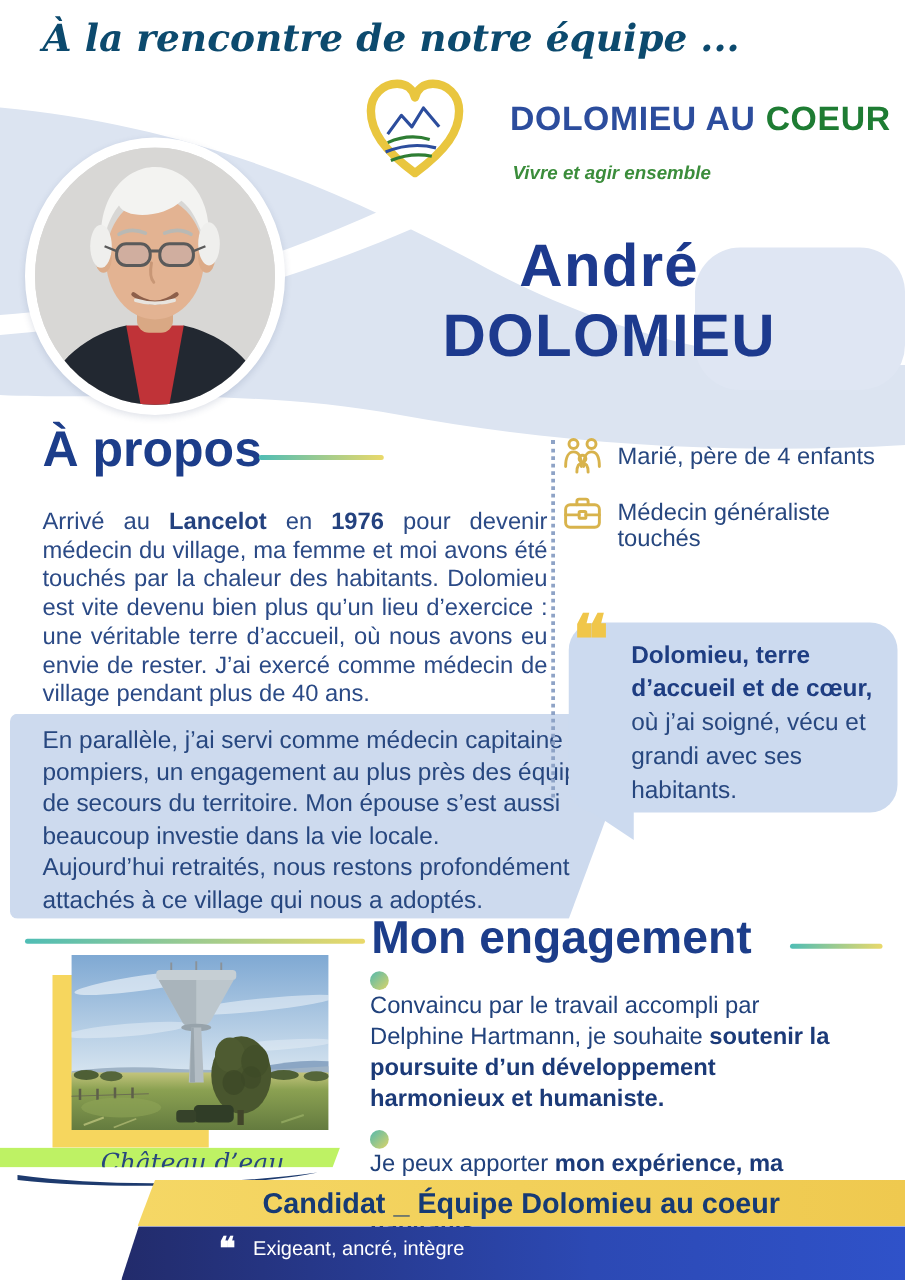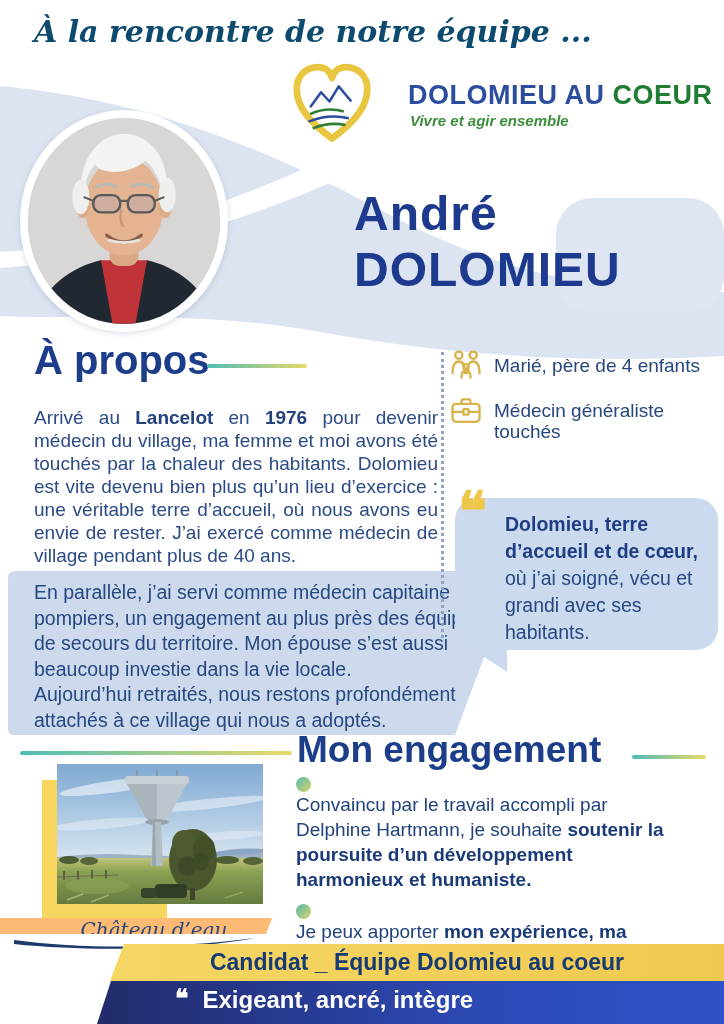--- a/index.html
+++ b/index.html
@@ -15,30 +15,30 @@
     font-family:"DejaVu Serif",serif;font-style:italic;font-weight:bold;
     font-size:30px;color:#0c4a6e;white-space:nowrap;}
 
   
   .logo{position:absolute;left:290px;top:58px;z-index:5;display:flex;align-items:flex-start;gap:24px;}
   .logo-heart{width:84px;height:92px;}
   .logo-text{padding-top:22px;margin-left:10px;}
   .logo-name{font-size:27px;font-weight:bold;letter-spacing:.5px;white-space:nowrap;}
   .logo-name .blue{color:#2c4d9d;}
   .logo-name .green{color:#1e7c33;margin-left:8px;}
-  .logo-tagline{font-size:15px;font-weight:bold;font-style:italic;color:#3b8d3b;margin-top:1px;margin-left:2px;}
+  .logo-tagline{font-size:15px;font-weight:bold;font-style:italic;color:#3b8d3b;margin-top:19px;margin-left:2px;}
 
   
   .portrait{position:absolute;left:20px;top:110px;width:208px;height:222px;z-index:4;
     border-radius:50%;border:8px solid #fff;box-sizing:border-box;overflow:hidden;background:#d8d7d5;
     box-shadow:0 2px 6px rgba(40,60,110,.15);}
 
   
   .name-block{position:absolute;left:354px;top:186px;z-index:5;color:#1d3a8e;font-weight:bold;
-    font-size:48px;line-height:56px;letter-spacing:1px;}
+    font-size:48px;line-height:56px;letter-spacing:1px;text-align:center;}
 
   
   .about-heading{position:absolute;left:34px;top:338px;z-index:5;font-size:40px;font-weight:bold;color:#1c3d8a;}
   .rule{position:absolute;z-index:5;height:4px;border-radius:2px;
     background:linear-gradient(90deg,#4fbdb5,#ead96a);}
   .rule-about{left:207px;top:364px;width:100px;}
   .para1{position:absolute;left:34px;top:387px;width:404px;z-index:5;
     font-size:19px;line-height:23px;color:#2b4a86;text-align:justify;}
   .para1 b{color:#24427f;}
 
@@ -79,37 +79,37 @@
   .bullets{position:absolute;left:296px;top:772px;width:418px;z-index:5;}
   .bullet{display:flex;margin-bottom:7px;flex-direction:column;}
   .bullet-dot{width:15px;height:15px;border-radius:50%;flex:0 0 15px;margin:5px 13px 0 0;
     background:linear-gradient(135deg,#53b9ae,#dcd468);}
   .bullet-text{font-size:19px;line-height:25px;color:#21427c;width:388px;}
   .bullet-text b{color:#1b3a78;}
 
   
   .yellow-slab{position:absolute;left:42px;top:780px;width:125px;height:138px;background:#f6d65e;z-index:1;}
   .photo{position:absolute;left:57px;top:764px;width:206px;height:140px;z-index:2;overflow:hidden;}
-  .caption-strip{position:absolute;left:0;top:918px;width:272px;height:16px;z-index:3;background:#fdba74;
+  .caption-strip{position:absolute;left:0;top:918px;width:272px;height:16px;z-index:3;background:#bef264;
     clip-path:polygon(0 0,100% 0,calc(100% - 6px) 100%,0 100%);
     text-align:center;padding-left:36px;box-sizing:border-box;
     font-family:"DejaVu Serif",serif;font-style:italic;font-size:20px;line-height:24px;color:#27467e;}
   .caption-swoosh{position:absolute;left:8px;top:936px;width:252px;height:16px;z-index:4;}
 
   
   .banner-yellow{position:absolute;left:110px;top:944px;width:614px;height:37px;z-index:5;
     background:linear-gradient(90deg,#f5d765,#efc94f);
     clip-path:polygon(14px 0,100% 0,100% 100%,0 100%);
     text-align:center;line-height:37px;font-size:23px;font-weight:bold;color:#163a75;}
   .banner-blue{position:absolute;left:97px;top:981px;width:627px;height:43px;z-index:5;
     background:linear-gradient(90deg,#222b6b 0%,#2c49b4 60%,#2f52c9 100%);
     clip-path:polygon(14px 0,100% 0,100% 100%,0 100%);
     color:#fff;display:flex;align-items:flex-start;padding:5px 0 0 78px;box-sizing:border-box;}
   .banner-blue .bq{font-family:"DejaVu Serif",serif;font-size:25px;line-height:26px;font-weight:bold;color:#fff;margin-right:14px;}
-  .banner-blue .slogan{font-size:24px;font-weight:bold;line-height:28px;}
+  .banner-blue .slogan{font-size:16px;font-weight:normal;line-height:28px;}
 </style>
 </head>
 <body>
 
 <div class="page">
 
   <svg class="bg" viewBox="0 0 724 1024" preserveAspectRatio="none">
     <path d="M0,86 C150,100 270,150 390,215 C490,268 600,296 724,292 L724,356 C590,364 450,356 320,332 C200,310 80,320 0,316 Z" fill="#dce4f1"></path>
     <path d="M0,252 C120,244 250,198 360,142 C430,107 510,88 588,84 L588,108 C515,112 445,128 380,160 C280,209 140,258 0,268 Z" fill="#ffffff"></path>
     <rect x="556" y="198" width="168" height="114" rx="36" fill="#dfe6f3"></rect>

